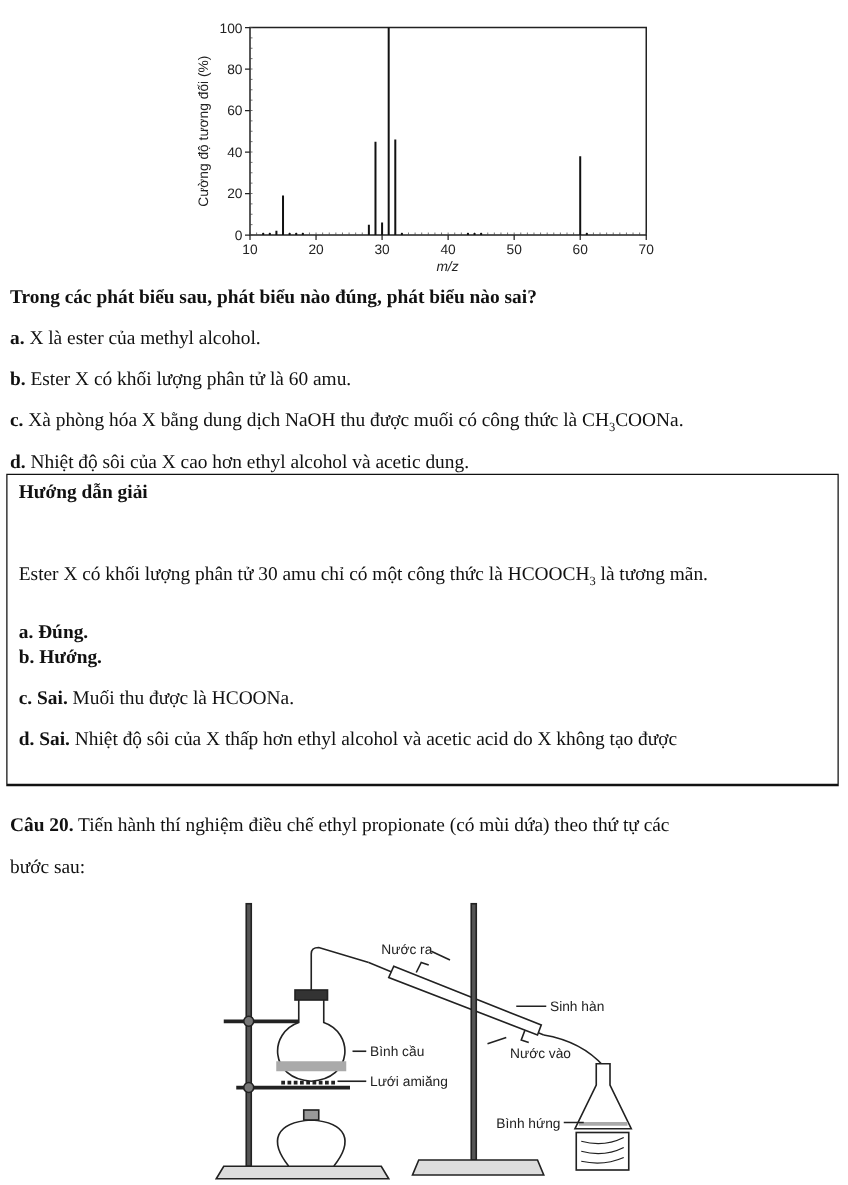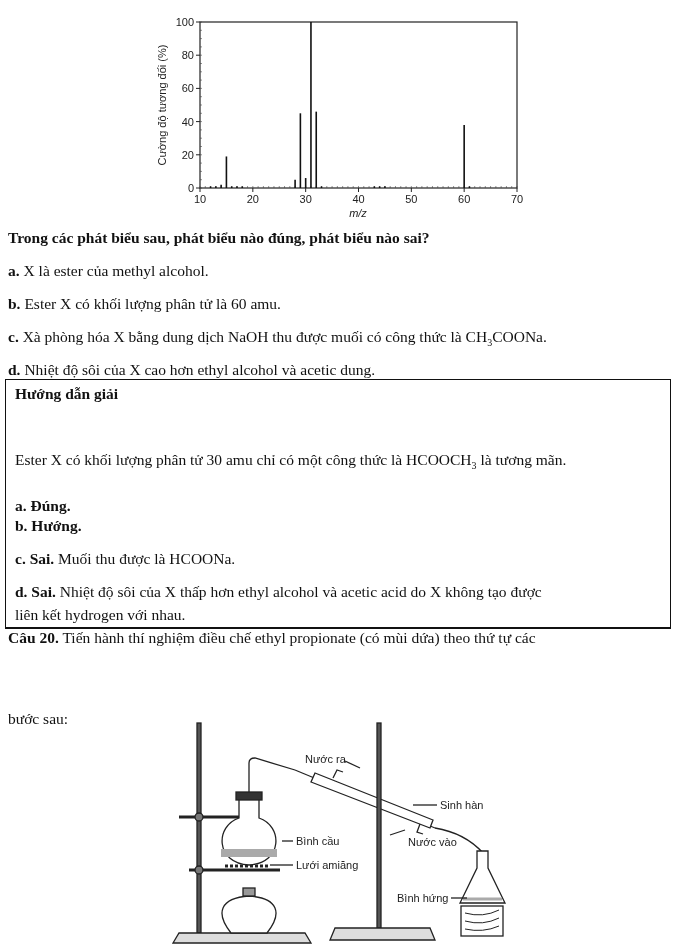--- a/index.html
+++ b/index.html
@@ -167,25 +167,24 @@
 <div class="line" style="top:327px;text-align:right;"><b>c.</b><span> Xà phòng hóa X bằng dung dịch NaOH thu được muối có công thức là CH</span><sub>3</sub><span>COONa.</span></div>
 <div class="line" style="top:360px;"><b>d.</b><span> Nhiệt độ sôi của X cao hơn ethyl alcohol và acetic dung.</span></div>
 
 <div class="box">
   <div class="line" style="top:4px;"><b>Hướng dẫn giải</b></div>
   <div class="line" style="top:70px;"><span>Ester X có khối lượng phân tử 30 amu chỉ có một công thức là HCOOCH</span><sub>3</sub><span> là tương mãn.</span></div>
   <div class="line" style="top:103px;margin-top:13px;"><b>a. Đúng.</b><span></span></div>
   <div class="line" style="top:136px;"><b>b. Hướng.</b><span></span></div>
   <div class="line" style="top:202px;"><b>d. Sai.</b><span> Nhiệt độ sôi của X thấp hơn ethyl alcohol và acetic acid do X không tạo được</span></div>
   <div class="line" style="top:169px;"><b>c. Sai.</b><span> Muối thu được là HCOONa.</span></div>
-  <div class="line" style="top:225px;">liên kết hydrogen với nhau.</div>
 </div>
 
-<div class="line" style="top:628px;"><b>Câu 20.</b><span> Tiến hành thí nghiệm điều chế ethyl propionate (có mùi dứa) theo thứ tự các</span></div>
-<div class="line" style="top:709px;">bước sau:</div>
+<div class="line" style="top:651px;"><b>Câu 20.</b><span> Tiến hành thí nghiệm điều chế ethyl propionate (có mùi dứa) theo thứ tự các</span></div>
+<div class="line" style="top:684px;">bước sau:</div>
 
 <div class="diagram">
   <svg viewBox="0 0 360 230">
     <g stroke="#222" fill="none" stroke-width="1.3">
 
       <rect x="32" y="5" width="4" height="210" fill="#555"></rect>
       <path d="M14 215 L140 215 L146 225 L8 225 Z" fill="#ddd"></path>
 
       <line x1="14" y1="99" x2="85" y2="99" stroke-width="3"></line>
       <circle cx="34" cy="99" r="4" fill="#777"></circle>

